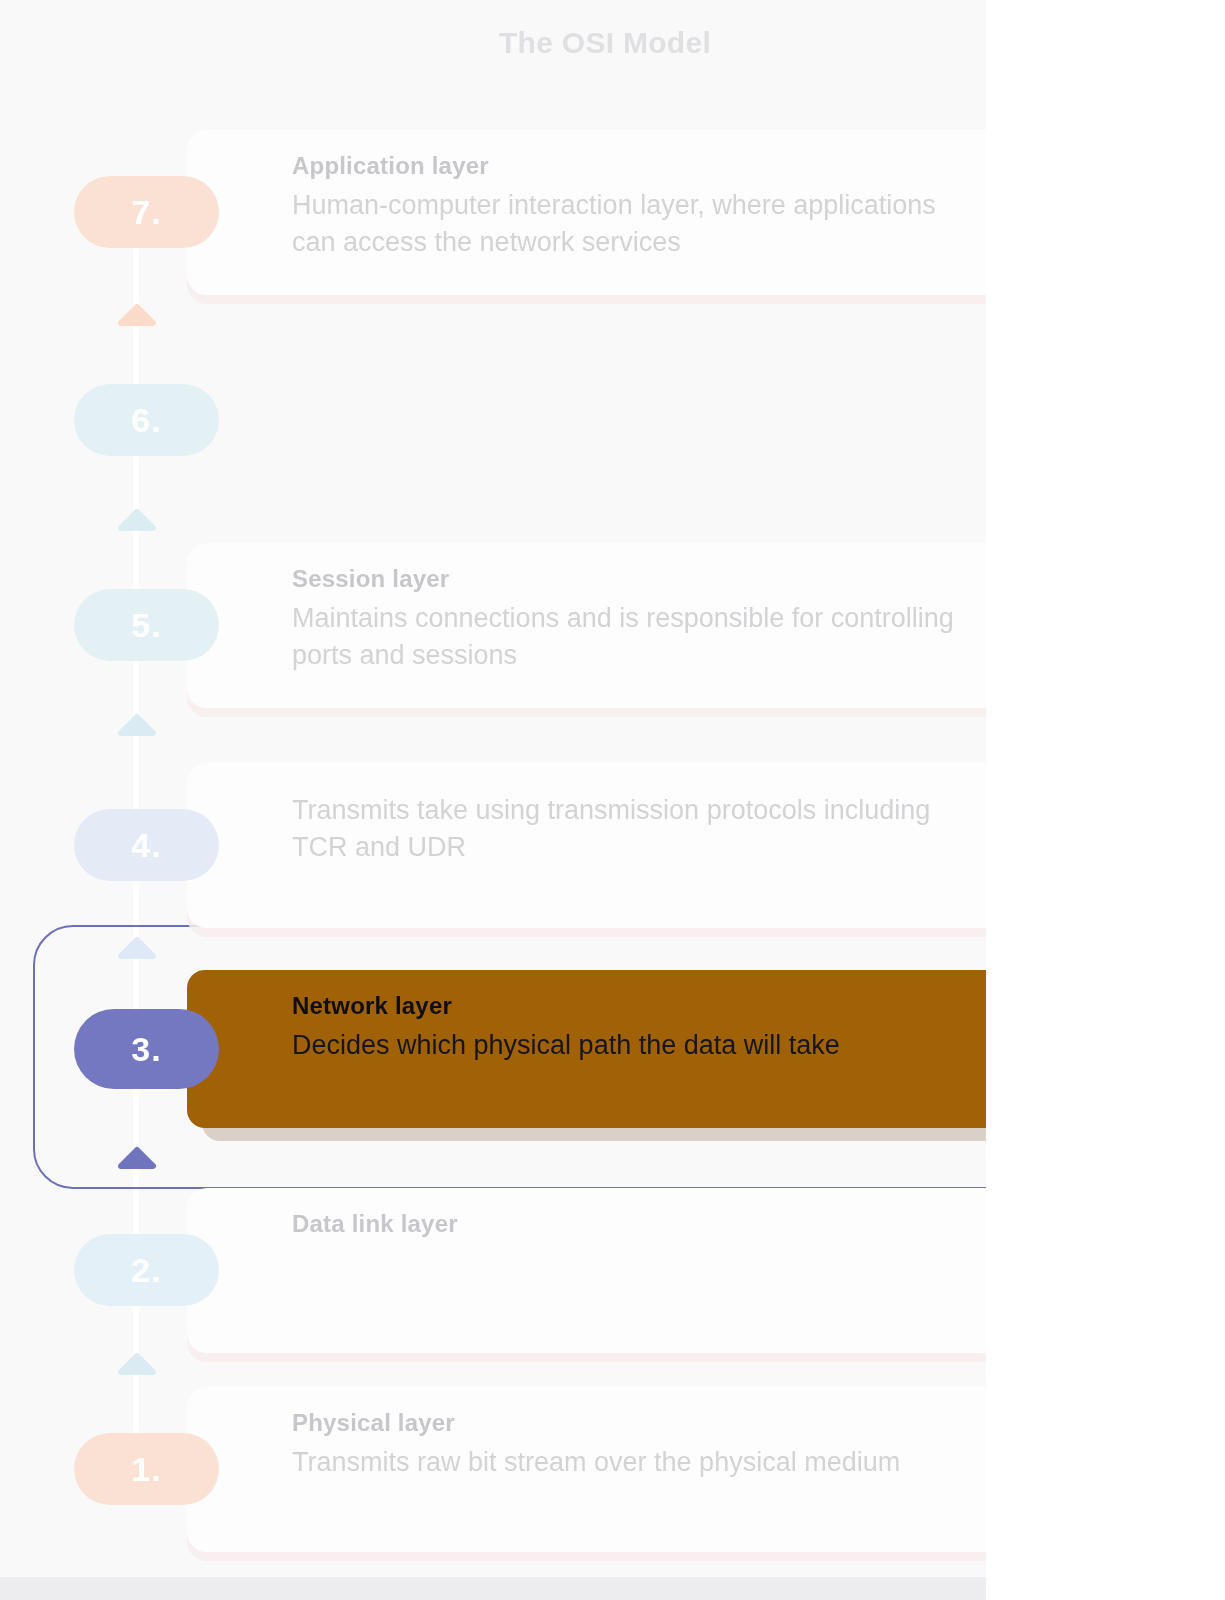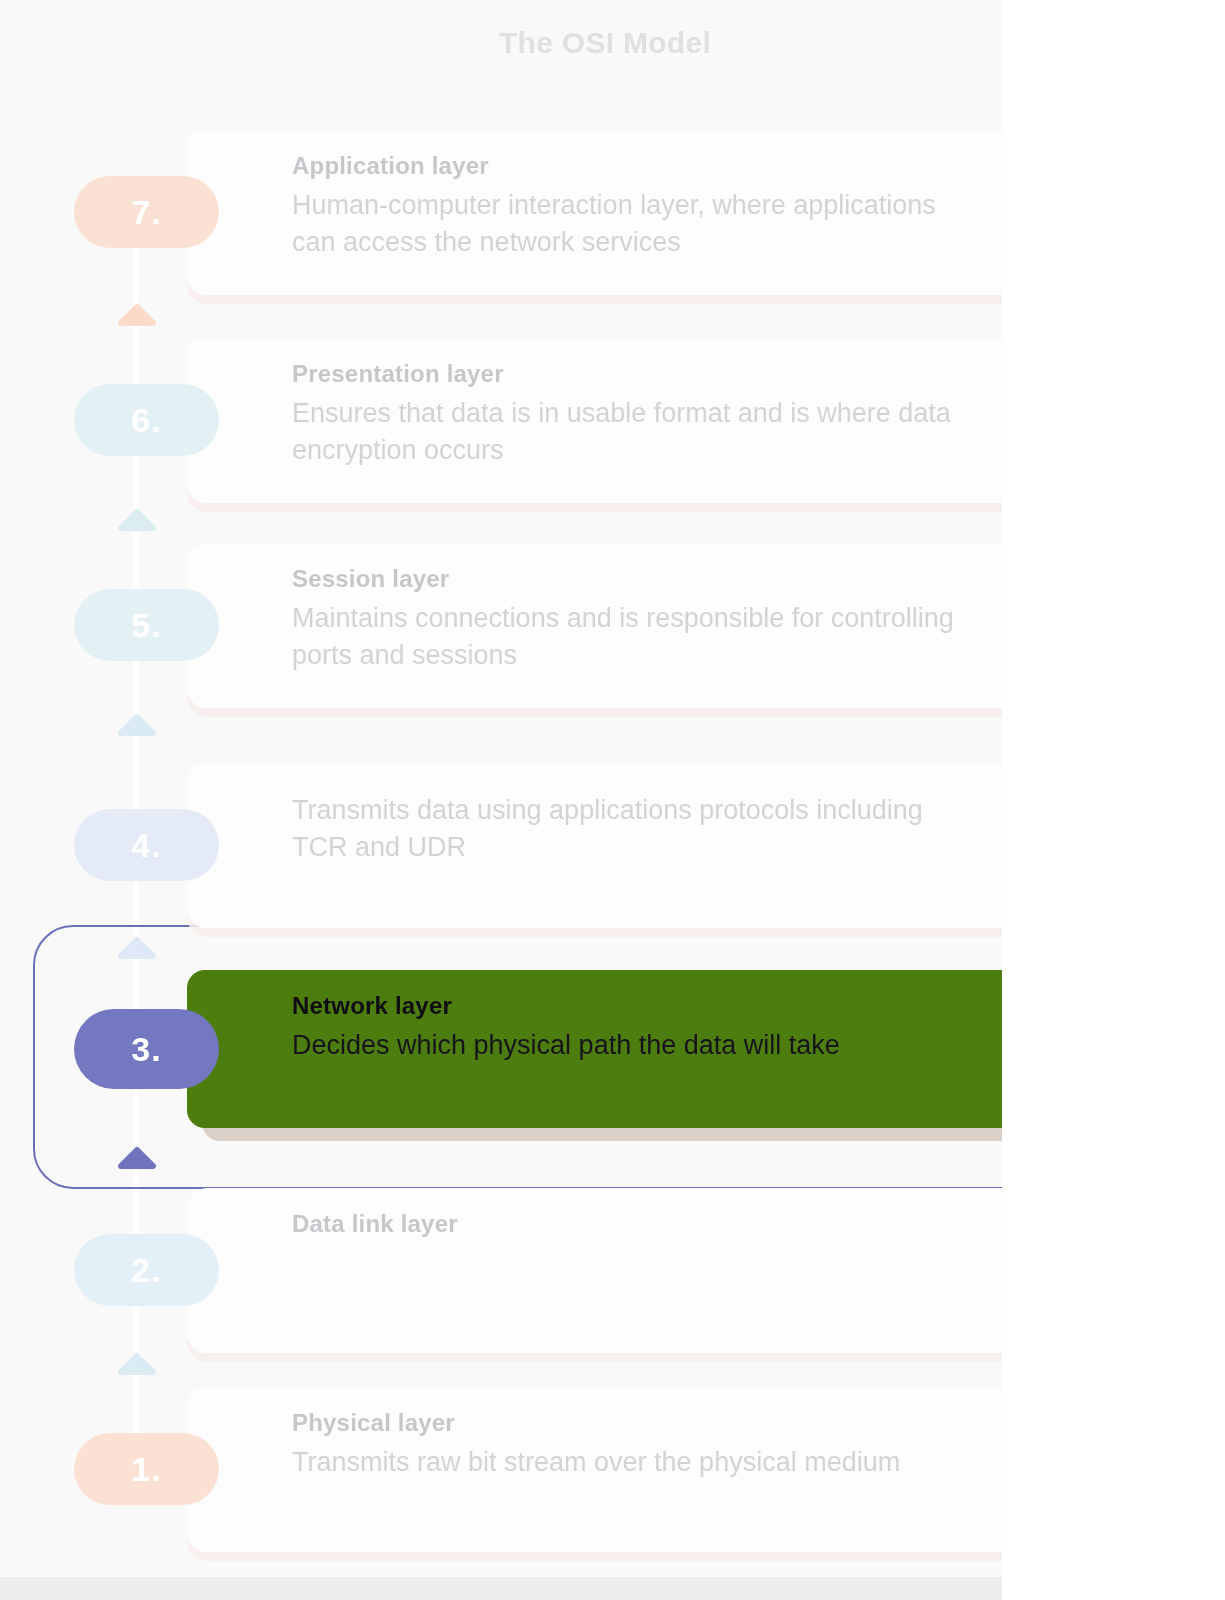--- a/index.html
+++ b/index.html
@@ -1,19 +1,18 @@
 <!DOCTYPE html>
 <html><head>
 <meta charset="utf-8">
 <style>
   html,body{margin:0;padding:0;background:#ffffff;}
   .page{
     position:relative;width:986px;height:1600px;background:#FAF9FA;overflow:hidden;
     font-family:"Liberation Sans", sans-serif;
-    padding-left:16px;
   }
   .connector{position:absolute;left:133px;top:225px;width:6px;height:1210px;background:#FFFFFF;border-radius:3px;}
   .page-title{position:absolute;top:26px;left:0;width:1210px;text-align:center;
     font-size:30px;font-weight:700;color:#E0E0E3;letter-spacing:.3px;}
 
   .layer-row{position:absolute;left:12px;width:1225px;height:165px;}
   .layer-card{position:absolute;left:175px;top:0;width:922px;height:165px;background:#FDFDFD;
     border-radius:20px;box-shadow:0 9px 0 rgba(246,238,236,.85);}
   .card-text{position:absolute;left:105px;top:22px;width:680px;}
   .layer-title{margin:0;font-size:24px;font-weight:700;color:#C7C7CB;letter-spacing:.2px;}
@@ -29,21 +28,21 @@
   .glyph{fill:none;stroke:#FFFFFF;stroke-width:2.4;stroke-linecap:round;stroke-linejoin:round;}
 
   .tone-peach .pill{background:#FBE1D3;} .tone-peach .icon-circle{background:#FBE2D4;}
   .tone-cyan  .pill{background:#E4F1F4;} .tone-cyan  .icon-circle{background:#E4F1F4;}
   .tone-blue  .pill{background:#E3F0F7;} .tone-blue  .icon-circle{background:#E6F2F9;}
   .tone-peri  .pill{background:#E4EBF6;} .tone-peri  .icon-circle{background:#E4EBF6;}
 
   .highlight-outline{position:absolute;left:33px;top:925px;width:1153px;height:260px;
     border:2px solid #6B70B8;border-radius:40px;}
   .layer-row.highlight{top:970px;height:158px;}
-  .highlight .layer-card{background:#4d7c0f;height:158px;border-radius:18px;box-shadow:15px 13px 0 #DAD0C8;}
+  .highlight .layer-card{background:#a16207;height:158px;border-radius:18px;box-shadow:15px 13px 0 #DAD0C8;}
   .highlight .layer-title{color:#0E0E13;}
   .highlight .layer-desc{color:#15151A;}
   .highlight .pill{top:39px;height:80px;border-radius:40px;background:#7478C0;}
   .highlight .icon-circle{top:26px;background:#7478C0;}
 
   .tri{position:absolute;left:117px;width:40px;height:24px;}
   .tri path{stroke-width:6;stroke-linejoin:round;}
   .tri-peach path{fill:#FADAC8;stroke:#FADAC8;}
   .tri-cyan  path{fill:#DCEDF2;stroke:#DCEDF2;}
   .tri-blue  path{fill:#DBEBF4;stroke:#DBEBF4;}
@@ -79,26 +78,20 @@
       <svg class="glyph" width="70" height="70" viewBox="0 0 70 70">
         <circle cx="32" cy="23" r="11"></circle>
         <path d="M17 52 v-5 a10 10 0 0 1 10 -10 h9"></path>
         <circle cx="47" cy="45" r="11"></circle>
         <text x="47" y="49" font-size="10" fill="#FFFFFF" stroke="none" text-anchor="middle" font-family="Liberation Sans, sans-serif">&lt;/&gt;</text>
       </svg>
     </div>
   </div>
 
   <div class="layer-row r6 tone-cyan">
-    <div class="layer-card">
-      <div class="card-text">
-        <h3 class="layer-title">Presentation layer</h3>
-        <p class="layer-desc">Ensures that data is in usable format and is where data encryption occurs</p>
-      </div>
-    </div>
     <div class="pill">6.</div>
     <div class="icon-circle">
       <svg class="glyph" width="70" height="70" viewBox="0 0 70 70">
         <ellipse cx="33" cy="17" rx="14" ry="5.5"></ellipse>
         <path d="M19 17 v30 c0 3.6 6.2 6.5 14 6.5 2.3 0 4.5 -0.25 6.4 -0.7"></path>
         <path d="M19 27 c0 3.6 6.2 6.5 14 6.5 3.2 0 6.2 -0.5 8.6 -1.3"></path>
         <path d="M19 37 c0 3.6 6.2 6.5 14 6.5 1.8 0 3.5 -0.15 5.1 -0.45"></path>
         <circle cx="47" cy="38" r="7"></circle>
         <circle cx="45.5" cy="36.5" r="1.8"></circle>
         <path d="M52 43 L61 52 l-3 3 m1.5 -4.5 l-3 3"></path>
@@ -122,21 +115,21 @@
         <circle cx="41.5" cy="32" r="4.2"></circle>
         <path d="M26 40 h12 M26 45 h12 M26 50 h9"></path>
         <path d="M42 46 l6 7 L60 38" stroke-width="3"></path>
       </svg>
     </div>
   </div>
 
   <div class="layer-row r4 tone-peri">
     <div class="layer-card">
       <div class="card-text">
-        <p class="layer-desc">Transmits data using applications protocols including TCR and UDR</p>
+        <p class="layer-desc">Transmits take using transmission protocols including TCR and UDR</p>
       </div>
     </div>
     <div class="pill">4.</div>
     <div class="icon-circle">
       <svg class="glyph" width="70" height="70" viewBox="0 0 70 70">
         <path d="M16 27 H48 M42 21 l8 6 -8 6"></path>
         <path d="M54 43 H22 M28 37 l-8 6 8 6"></path>
       </svg>
     </div>
   </div>

